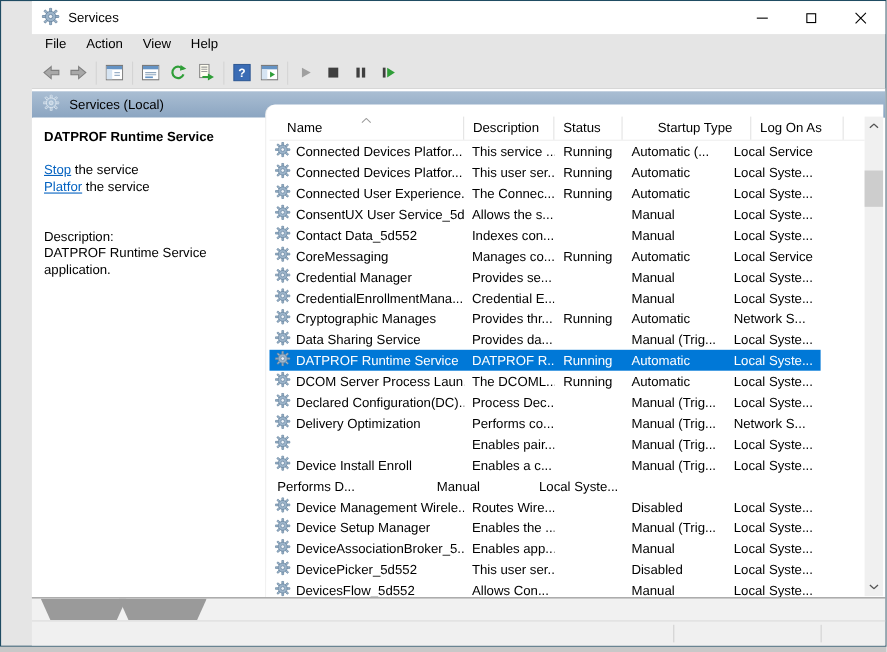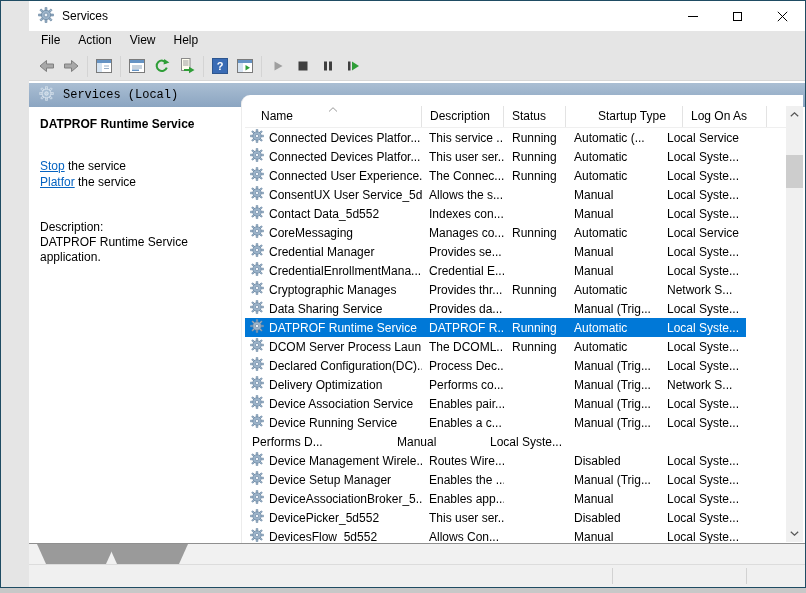--- a/index.html
+++ b/index.html
@@ -27,24 +27,24 @@
   
   .toolbar { height:29px; display:flex; align-items:center; padding-left:5px; gap:1px; border-bottom:1px solid #d7d7d7; flex-shrink:0; }
   .tbtn { width:24px; height:23px; display:flex; align-items:center; justify-content:center; }
   .tsep { width:1px; height:21px; background:#d4d4d4; margin:0 3px; }
   
   .main { position:relative; flex:1; background:#fff; overflow:hidden; }
   .band { position:absolute; top:2px; left:0; right:0; height:24px;
           background:linear-gradient(#aabed3,#8ba5c1);
           display:flex; align-items:center; padding-left:10px; }
   .band .gear { width:15px; height:15px; }
-  .band-label { margin-left:9px;font-family:Liberation Mono, monospace; }
+  .band-label { margin-left:9px; }
   .leftpane { position:absolute; left:1px; top:26px; width:211px; bottom:0; background:#fff; padding:8px 10px 0 10px; }
   .svc-title { font-weight:bold; margin-top:2px; }
-  .links { margin-top:27px; line-height:16px; }
+  .links { margin-top:15px; line-height:16px; }
   .links a { color:#0563c1; text-decoration:underline; cursor:pointer; }
   .desc { margin-top:30px; line-height:15px; width:175px; }
   
   .listpanel { position:absolute; left:212px; top:14px; right:2px; bottom:0;
                background:#fff; border-top-left-radius:9px; border-left:1px solid #ececec;
                padding-top:11px; overflow:hidden; }
   .lheader { height:22px; margin-left:3px; margin-right:17px; display:flex; position:relative; border-bottom:1px solid #efefef; }
   .hcell { line-height:21px; padding-left:8px; border-right:1px solid #e3e3e3; white-space:nowrap; overflow:hidden; flex-shrink:0; position:relative; }
   .hcell.first { padding-left:16px; }
   .hfill { flex:1; border-right:none; }
@@ -610,21 +610,20 @@
                     <rect x="7.1" y="0.2" width="1.8" height="3.8" rx="0.6" transform="rotate(90 8 8)"></rect>
                     <rect x="7.1" y="0.2" width="1.8" height="3.8" rx="0.6" transform="rotate(135 8 8)"></rect>
                     <rect x="7.1" y="0.2" width="1.8" height="3.8" rx="0.6" transform="rotate(180 8 8)"></rect>
                     <rect x="7.1" y="0.2" width="1.8" height="3.8" rx="0.6" transform="rotate(225 8 8)"></rect>
                     <rect x="7.1" y="0.2" width="1.8" height="3.8" rx="0.6" transform="rotate(270 8 8)"></rect>
                     <rect x="7.1" y="0.2" width="1.8" height="3.8" rx="0.6" transform="rotate(315 8 8)"></rect>
                     <circle cx="8" cy="8" r="4.7"></circle>
                   </g>
     <circle cx="8" cy="8" r="1.9" fill="#eef3f9" stroke="#64819c" stroke-width="0.7"></circle>
                 </svg></span>
-              <span>Device Association Service</span>
             </div>
             <div class="cell c-desc">Enables pair...</div>
             <div class="cell c-status"></div>
             <div class="cell c-start">Manual (Trig...</div>
             <div class="cell c-logon">Local Syste...</div>
           </div>
           <div class="row">
             <div class="cell c-name">
               <span><svg class="gear" width="14" height="14" viewBox="0 0 16 16">
     <g fill="#9cb4ca" stroke="#64819c" stroke-width="0.7">
@@ -633,21 +632,21 @@
                     <rect x="7.1" y="0.2" width="1.8" height="3.8" rx="0.6" transform="rotate(90 8 8)"></rect>
                     <rect x="7.1" y="0.2" width="1.8" height="3.8" rx="0.6" transform="rotate(135 8 8)"></rect>
                     <rect x="7.1" y="0.2" width="1.8" height="3.8" rx="0.6" transform="rotate(180 8 8)"></rect>
                     <rect x="7.1" y="0.2" width="1.8" height="3.8" rx="0.6" transform="rotate(225 8 8)"></rect>
                     <rect x="7.1" y="0.2" width="1.8" height="3.8" rx="0.6" transform="rotate(270 8 8)"></rect>
                     <rect x="7.1" y="0.2" width="1.8" height="3.8" rx="0.6" transform="rotate(315 8 8)"></rect>
                     <circle cx="8" cy="8" r="4.7"></circle>
                   </g>
     <circle cx="8" cy="8" r="1.9" fill="#eef3f9" stroke="#64819c" stroke-width="0.7"></circle>
                 </svg></span>
-              <span>Device Running Service</span>
+              <span>Device Install Enroll</span>
             </div>
             <div class="cell c-desc">Enables a c...</div>
             <div class="cell c-status"></div>
             <div class="cell c-start">Manual (Trig...</div>
             <div class="cell c-logon">Local Syste...</div>
           </div>
           <div class="row">
             <div class="cell c-desc">Performs D...</div>
             <div class="cell c-status"></div>
             <div class="cell c-start">Manual</div>

